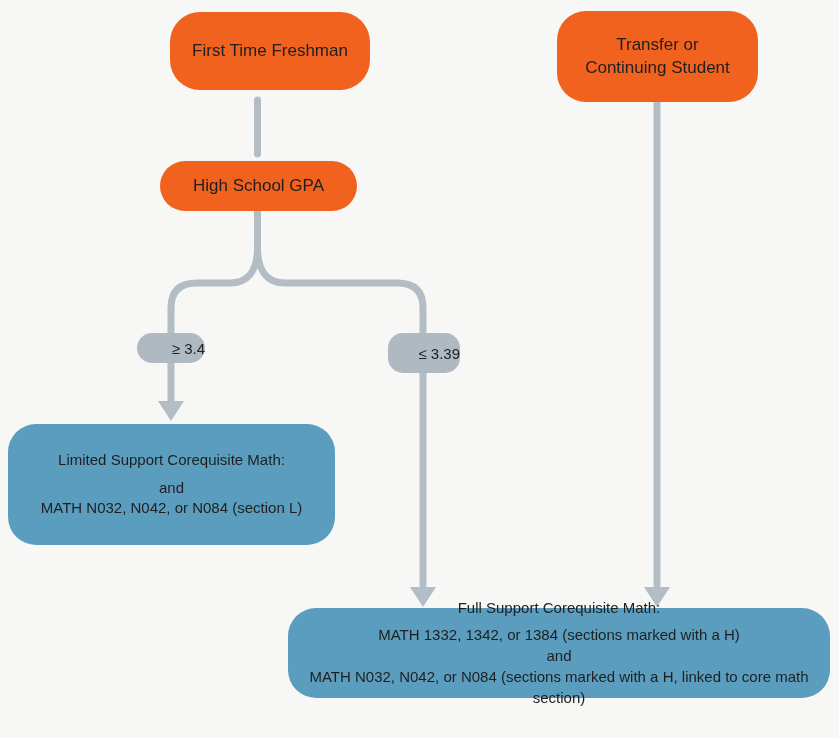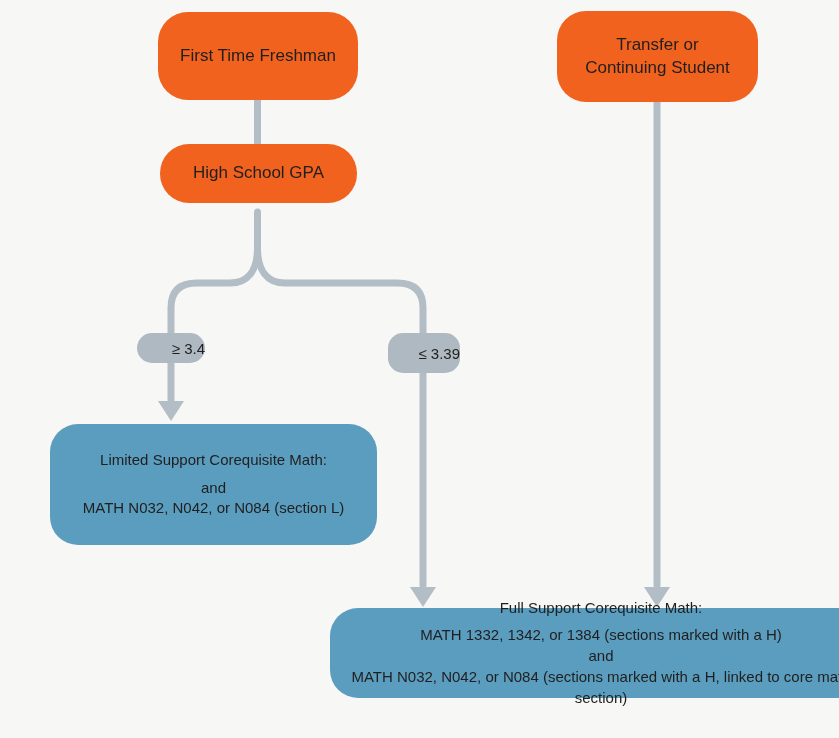--- a/index.html
+++ b/index.html
@@ -39,38 +39,37 @@
     font-size: 17px;
     line-height: 1.35;
     padding: 6px 18px;
   }
   .node-blue {
     background: #5b9dbe;
     border-radius: 28px;
     font-size: 15px;
     line-height: 1.38;
     padding: 10px 14px;
-    margin-left: 42px;
   }
   .node-blue .box-title {
     margin-bottom: 7px;
   }
   .pill {
     position: absolute;
     background: #aeb9c1;
     border-radius: 15px;
     display: flex;
     align-items: center;
     justify-content: flex-end;
     font-size: 15px;
     line-height: 1;
   }
-  #node-first-time-freshman { left: 158px; top: 12px;  width: 200px; height: 88px; }
+  #node-first-time-freshman { left: 170px; top: 12px;  width: 200px; height: 78px; }
   #node-transfer            { left: 557px; top: 11px;  width: 201px; height: 91px; border-radius: 29px; }
-  #node-gpa                 { left: 160px; top: 144px; width: 197px; height: 59px; border-radius: 29px; }
+  #node-gpa                 { left: 160px; top: 161px; width: 197px; height: 50px; border-radius: 29px; }
   #pill-gte                 { left: 137px; top: 333px; width: 68px;  height: 30px; }
   #pill-lte                 { left: 388px; top: 333px; width: 72px;  height: 40px; }
   #node-limited             { left: 8px;   top: 424px; width: 327px; height: 121px; }
   #node-full                { left: 288px; top: 608px; width: 542px; height: 90px; }
 </style>
 </head>
 <body>
 
 <div class="canvas">
 

